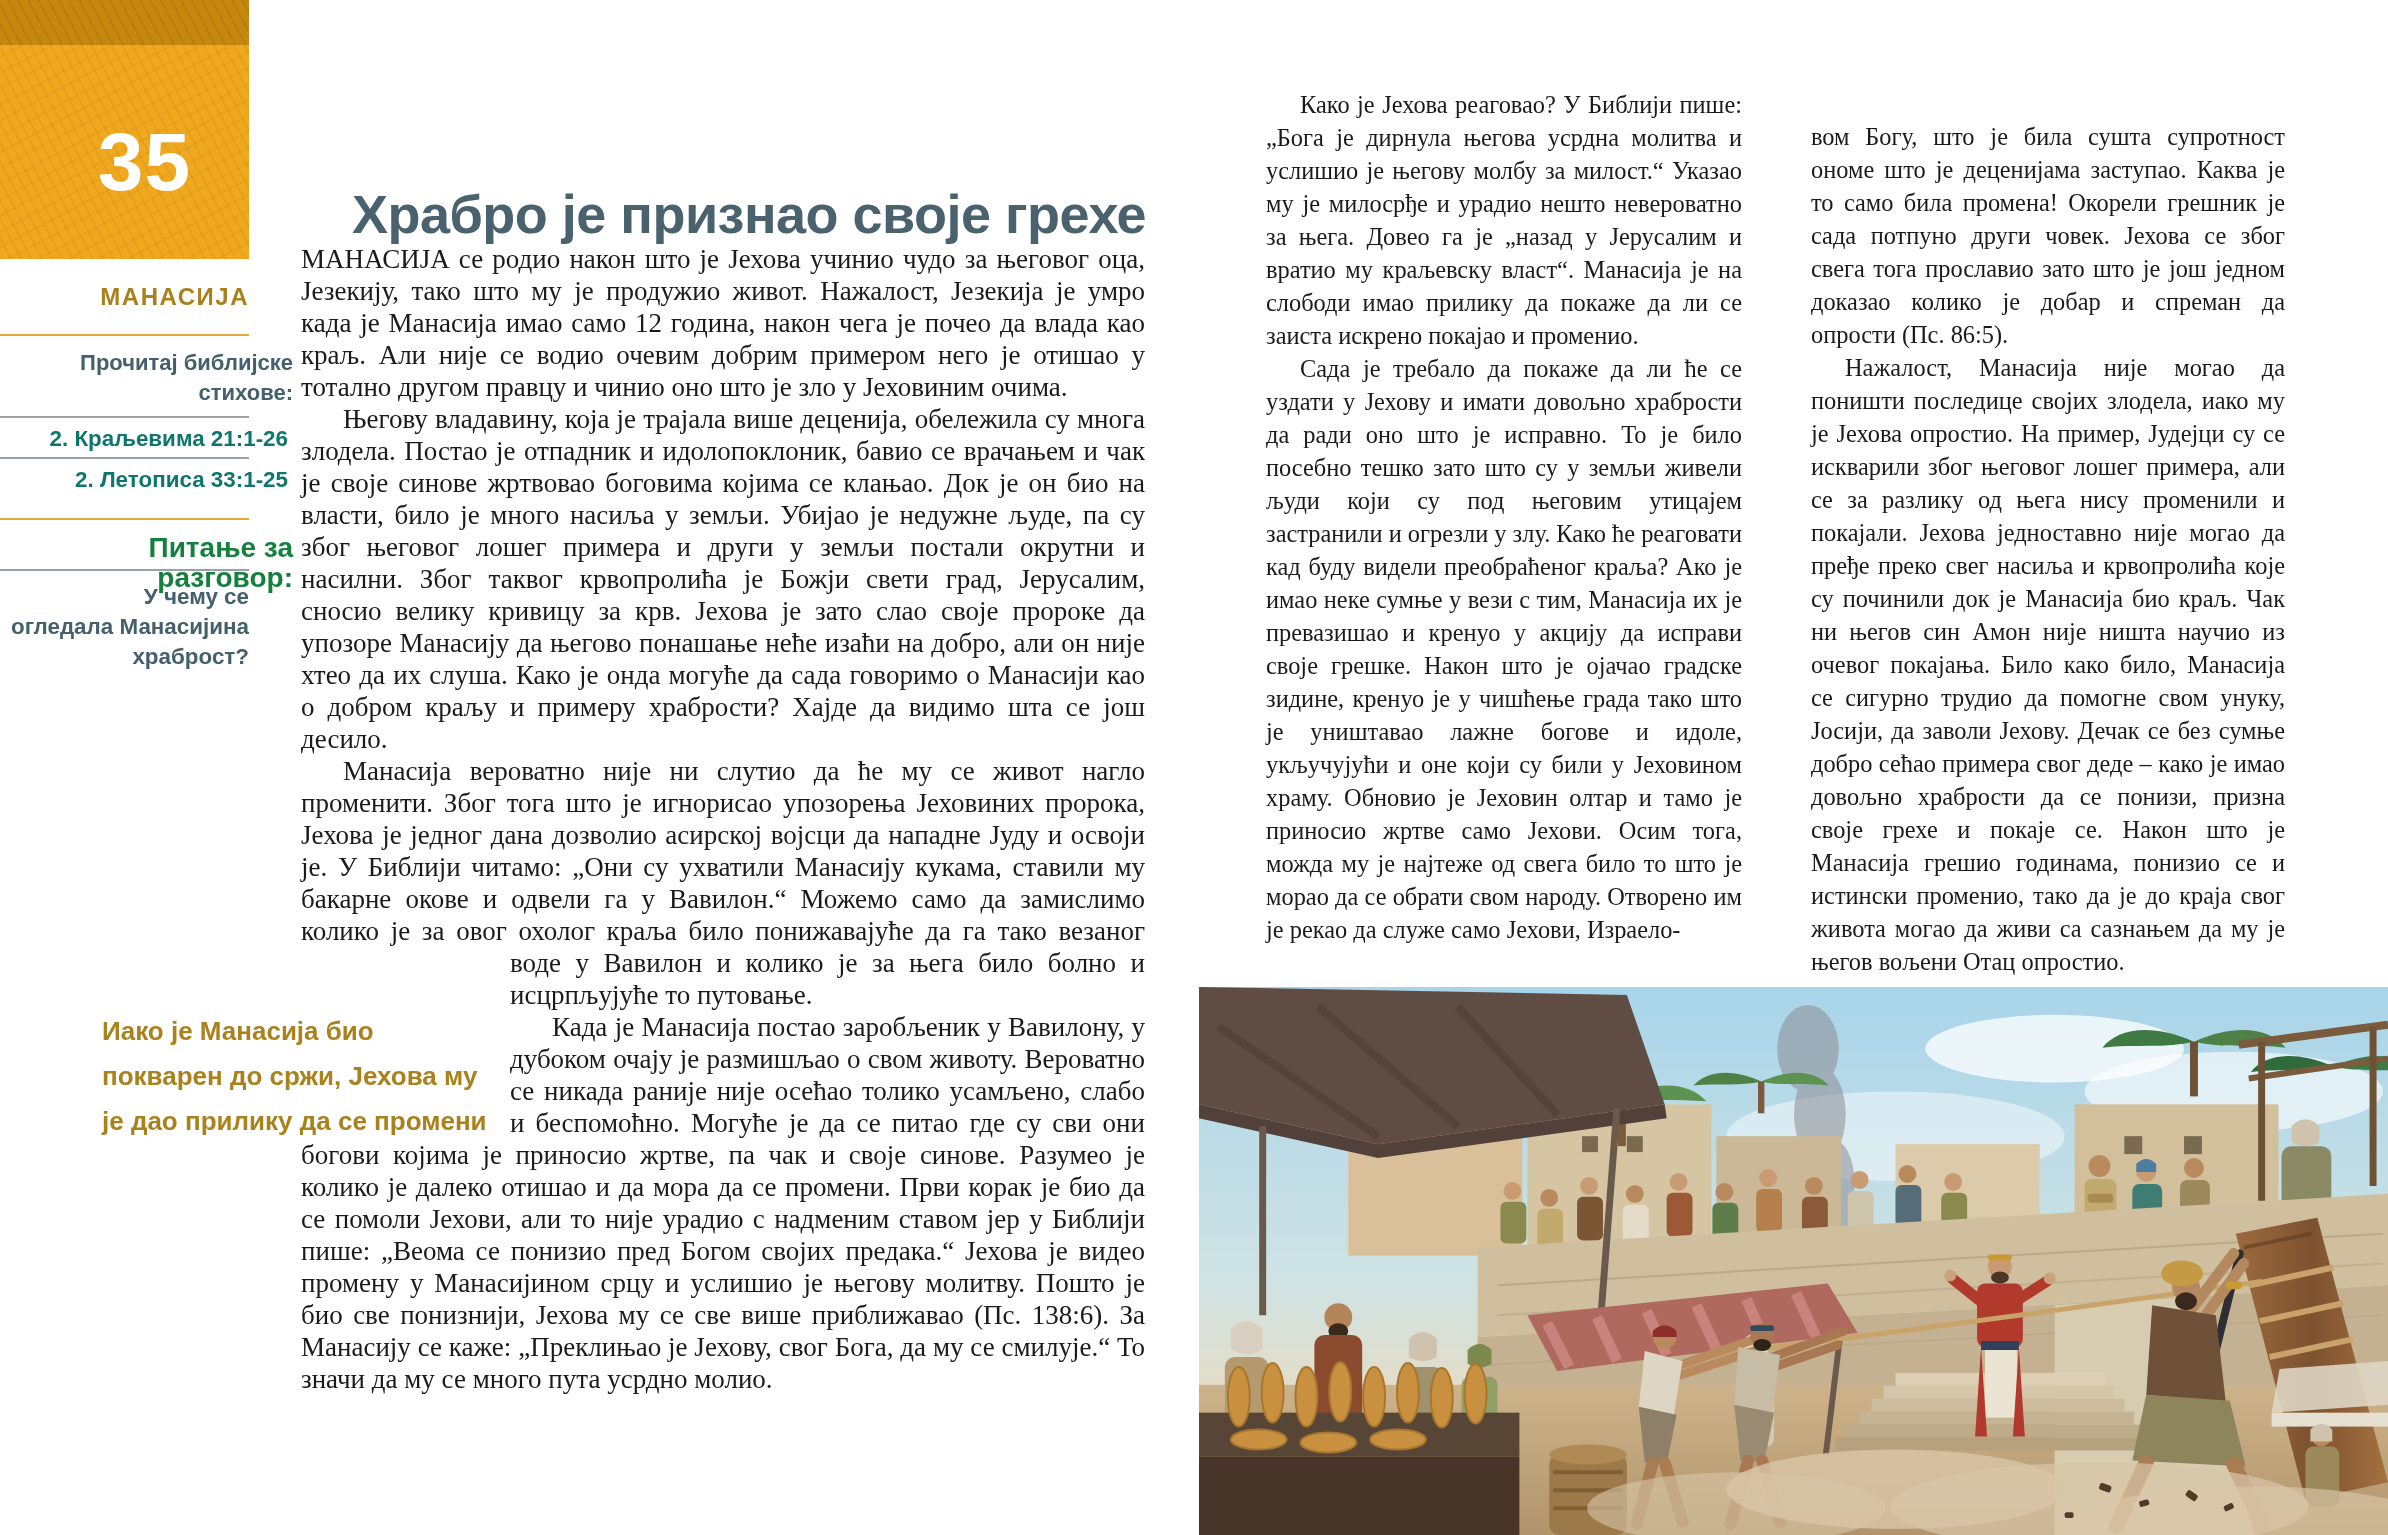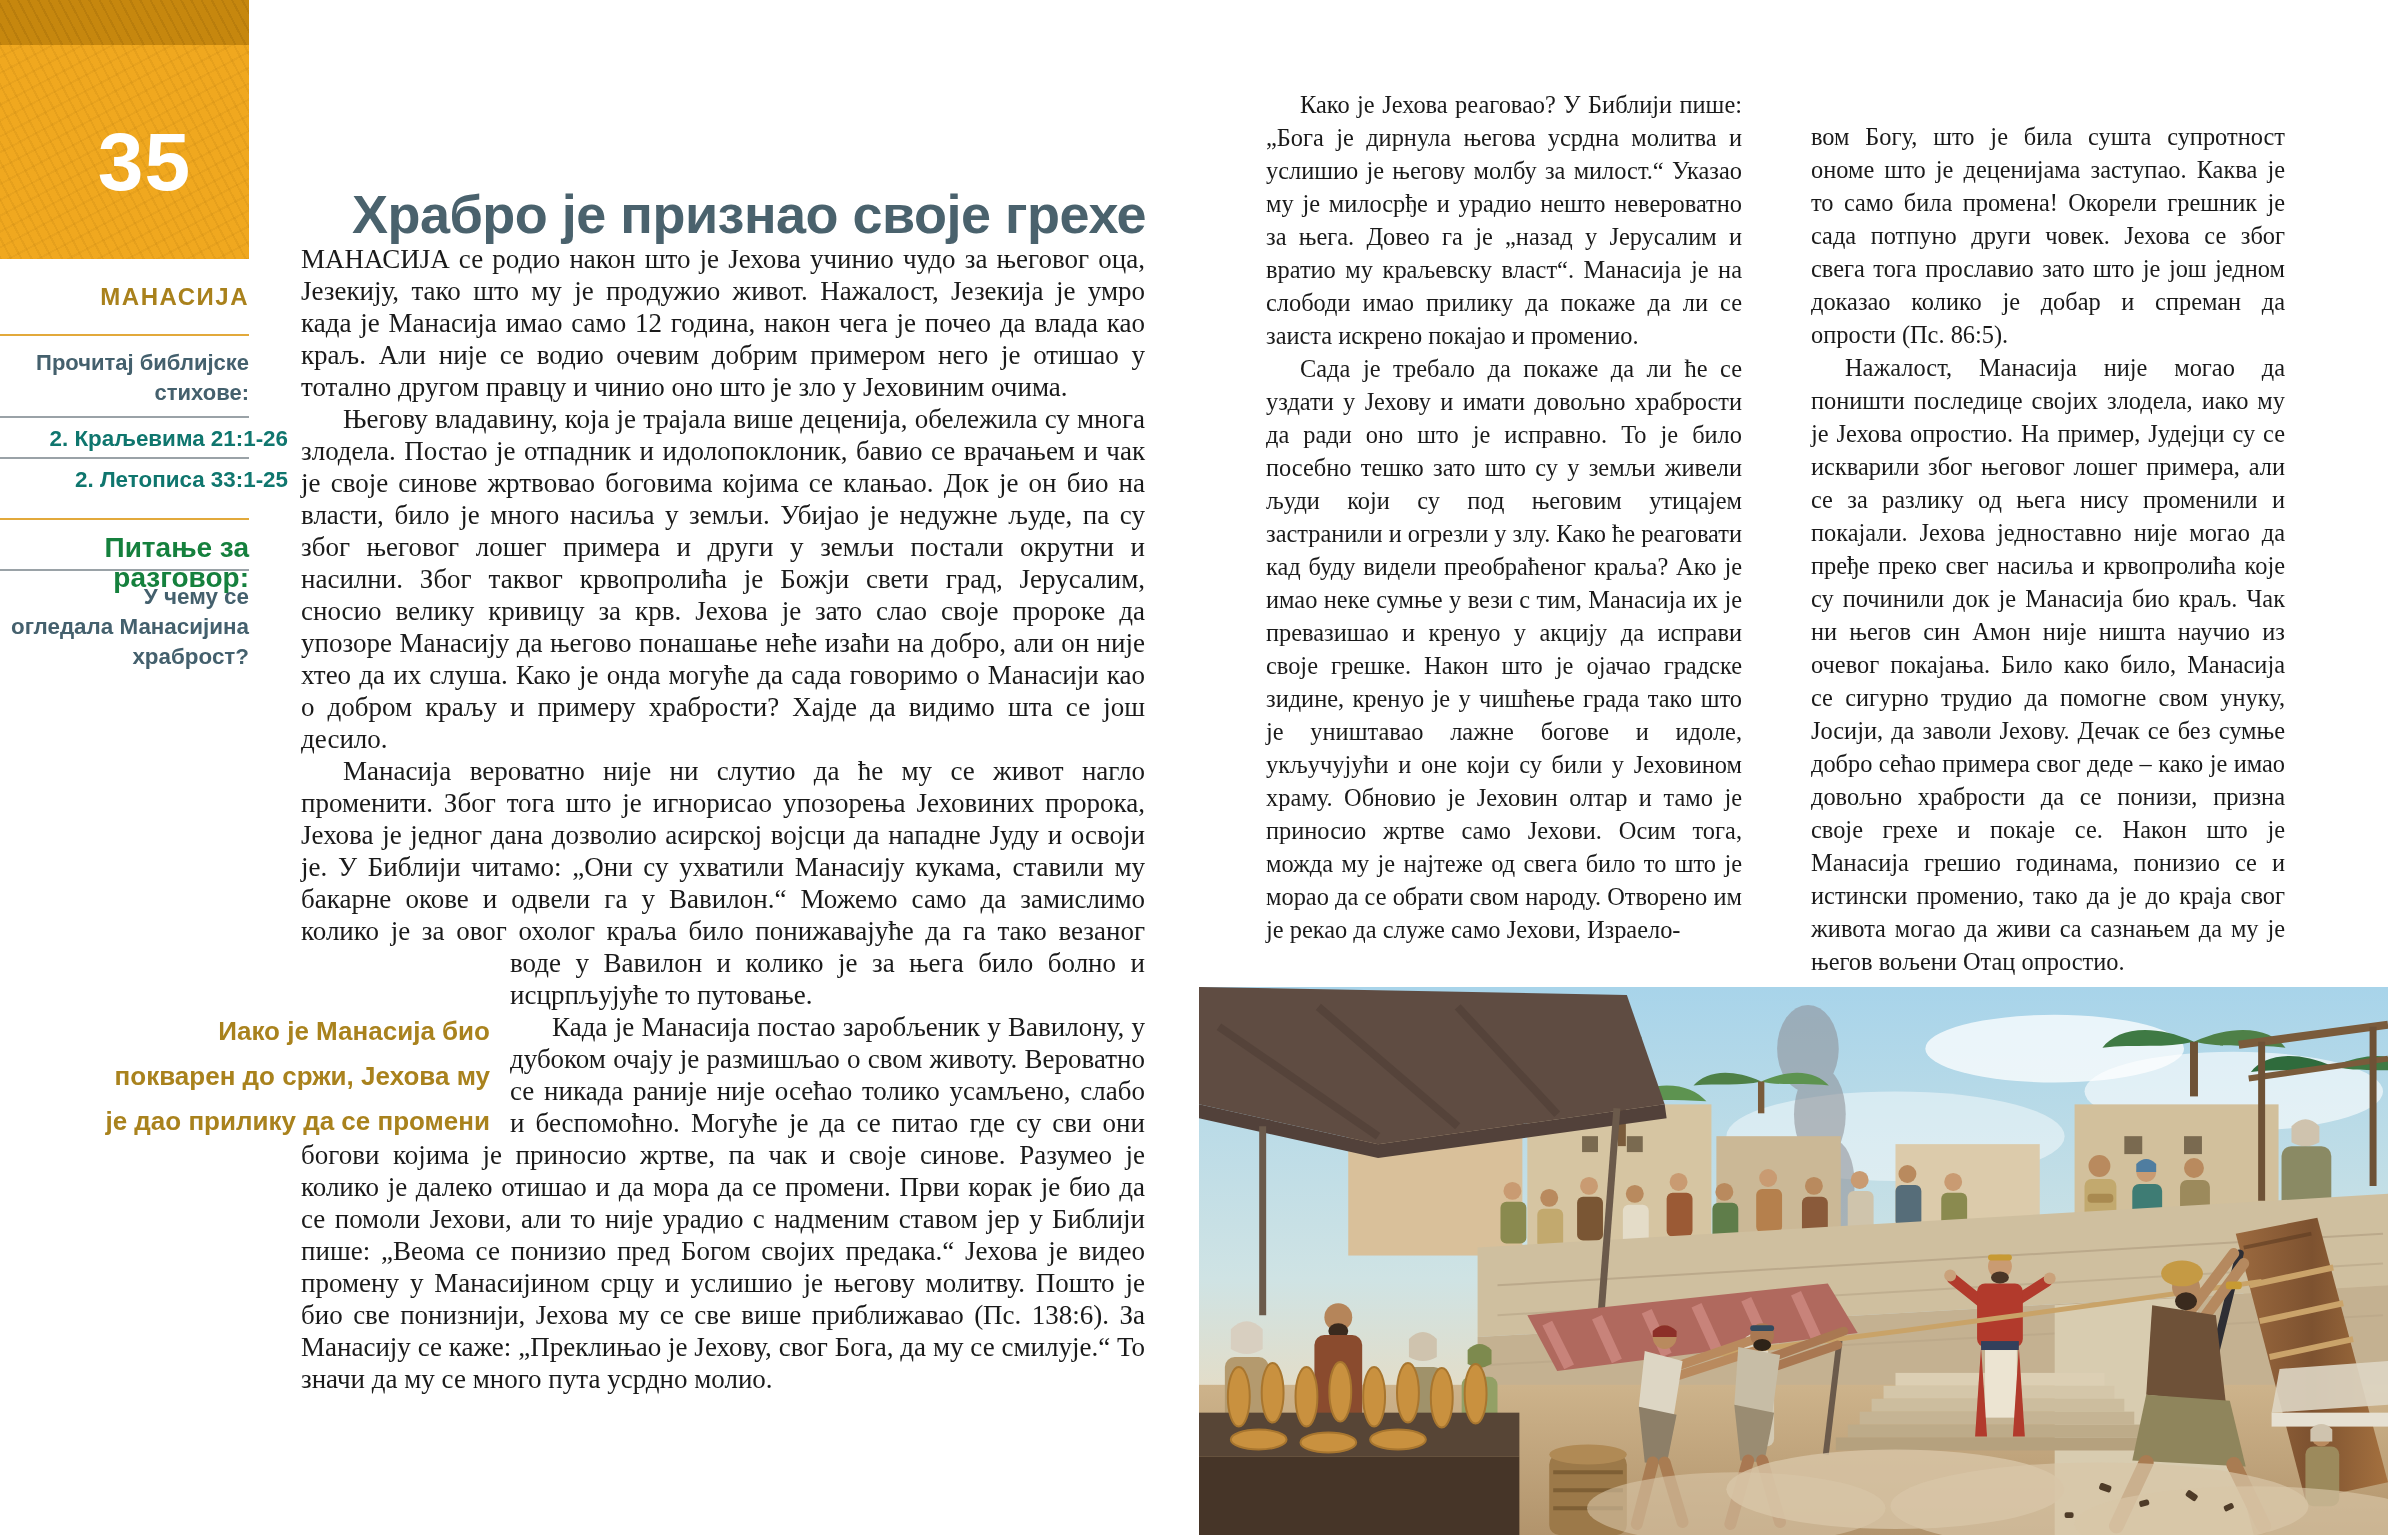--- a/index.html
+++ b/index.html
@@ -17,21 +17,21 @@
   }
   .chapter-box .band{position:absolute;left:0;top:0;width:100%;height:45px;background:#c6870e;
     background-image:repeating-linear-gradient(62deg, rgba(90,55,0,0.12) 0 2px, rgba(0,0,0,0) 2px 9px);}
   .chapter-num{
     position:absolute;right:58px;top:121px;font-family:"Liberation Sans",sans-serif;
     font-weight:bold;font-size:82px;line-height:82px;color:#ffffff;letter-spacing:1px;
   }
   .side-item{position:absolute;left:0;width:249px;text-align:right;
     font-family:"Liberation Sans",sans-serif;font-weight:bold;}
   .kicker{top:283px;font-size:24px;letter-spacing:1.5px;color:#a9811c;}
-  .side-label{font-size:22px;line-height:30px;color:#44606d;}
+  .side-label{font-size:22px;line-height:30px;color:#44606d;padding-left:44px;}
   .side-ref{font-size:22.4px;color:#0f766e;padding-left:39px;}
   .q-label{color:#15803d;font-size:28px;}
   .side-question{font-size:22.4px;line-height:30px;color:#44606d;}
   .rule{position:absolute;left:0;width:249px;height:2px;}
   .rule.gold{background:#e2a93b;}
   .rule.gray{background:#9aa2a7;}
   
   .article-title{
     position:absolute;left:301px;top:147px;width:896px;
     font-family:"Liberation Sans",sans-serif;font-weight:bold;font-size:54px;
@@ -41,21 +41,21 @@
   .col p{margin:0;}
   .col-left{left:301px;top:243px;width:844px;font-size:27px;line-height:32px;}
   .col-left p.ind{text-indent:42px;}
   .col-mid{left:1266px;top:88px;width:476px;font-size:24.4px;line-height:33px;}
   .col-right{left:1811px;top:88px;width:474px;font-size:24.4px;line-height:33px;margin-top:32px;}
   .col-mid p.ind,.col-right p.ind{text-indent:34px;}
   .cap-spacer{float:left;width:209px;height:167px;}
   .pull-caption{
     position:absolute;left:102px;top:1009px;width:388px;
     font-family:"Liberation Sans",sans-serif;font-weight:bold;font-size:26px;
-    line-height:45px;color:#a9821d;text-align:right;
+    line-height:45px;color:#a9821d;text-align:left;
   }
   
   .illustration{position:absolute;left:1199px;top:987px;width:1189px;height:548px;overflow:hidden;}
   .illustration svg{display:block;width:100%;height:100%;}
 </style>
 </head>
 <body>
 
 <div class="page">
 

